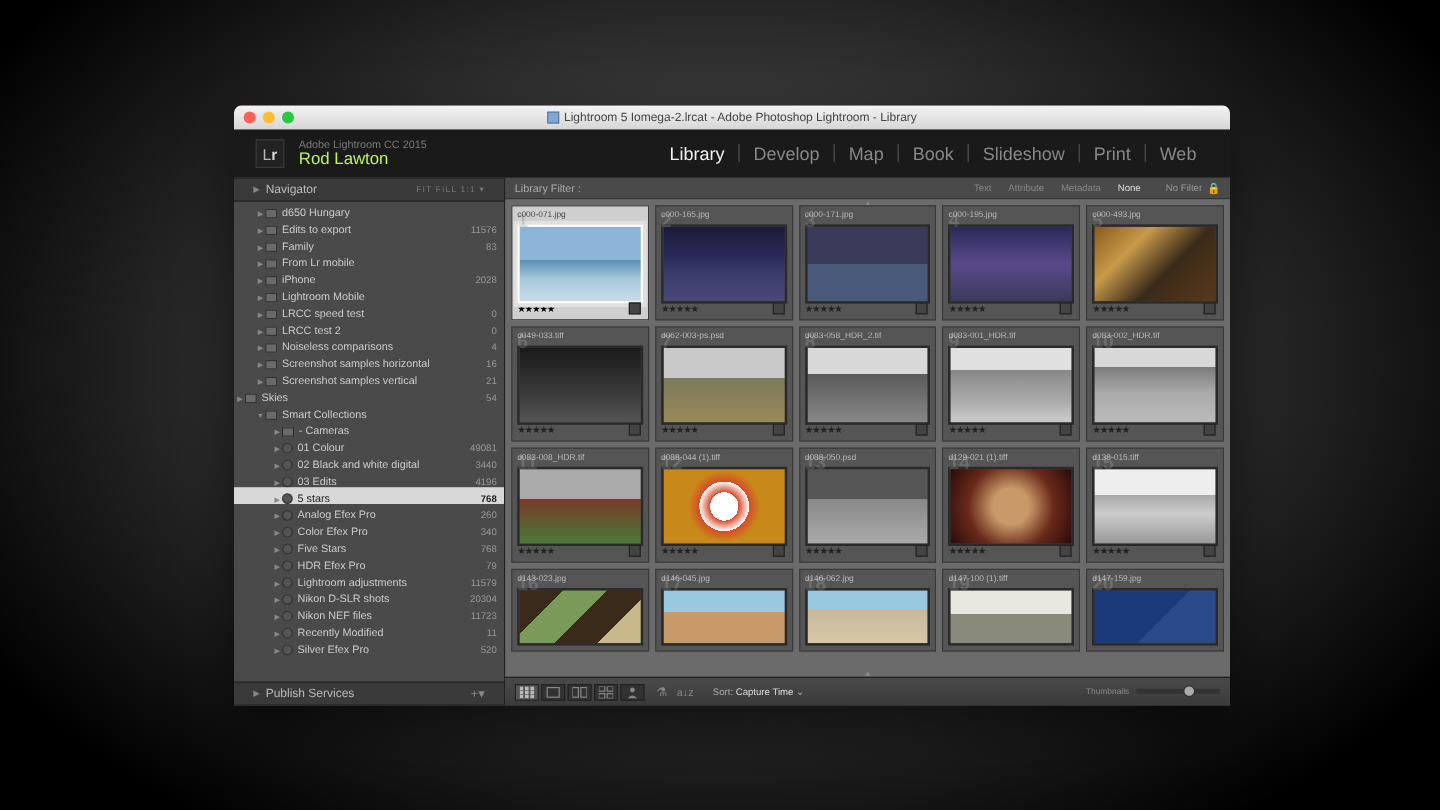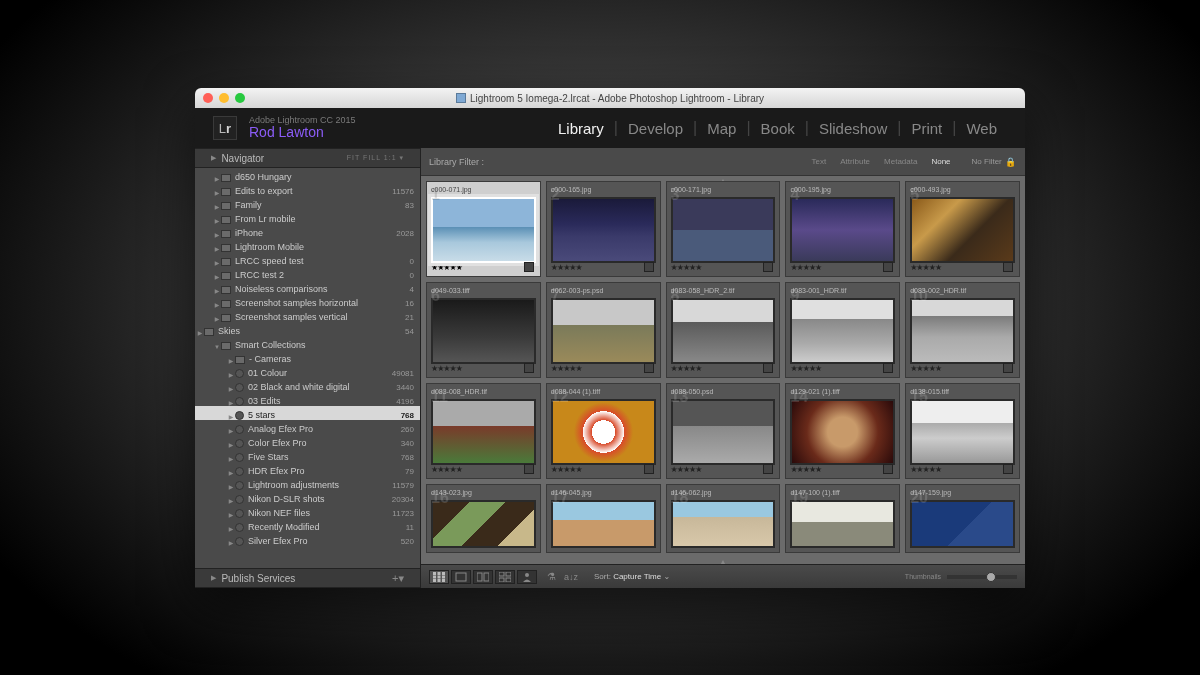--- a/index.html
+++ b/index.html
@@ -23,21 +23,21 @@
   .tl { width:10px; height:10px; border-radius:50%; }
   .tl.r{background:#ff5f56}.tl.y{background:#ffbd2e}.tl.g{background:#27c93f}
   .titlebar-title { margin: 0 auto; display:flex; align-items:center; gap:4px; font-size:10px; color:#444;}
   .doc-ic { width:10px;height:10px;background:#7fa9d4;display:inline-block;border:1px solid #5a7a9a;}
   .app-top {
     height: 40px; background: #1a1a1a; display:flex; align-items:center; padding:0 18px;
   }
   .logo { width:24px;height:24px;background:#222;border:1px solid #3a3a3a;color:#b8b8b8;display:flex;align-items:center;justify-content:center;font-size:13px;font-weight:300;}
   .logo b{color:#d4d4d4;font-weight:600;}
   .identity { margin-left:12px; font-size:9px; color:#7a7a7a;}
-  .identity .user { font-size:14px; color:#8b5cf6; font-weight:300; line-height:1.1;}
+  .identity .user { font-size:14px; color:#bef264; font-weight:300; line-height:1.1;}
   .modules { margin-left:auto; display:flex; align-items:center; gap:0;}
   .mod { color:#888; font-size:15px; padding:0 10px; cursor:pointer; font-weight:300;}
   .mod.active { color:#f0f0f0; font-weight:400;}
   .mod-sep { color:#444; }
   .body { flex:1; display:flex; min-height:0; background:#3a3a3a;}
   .left { width:226px; background:#4a4a4a; display:flex; flex-direction:column; border-right:1px solid #222;}
   .panel-hdr { height:20px; background:#3a3a3a; border-top:1px solid #222;border-bottom:1px solid #222; display:flex; align-items:center; padding:0 16px; font-size:10px; color:#bbb;}
   .panel-hdr .tri { font-size:7px; color:#888; margin-right:5px;}
   .panel-hdr .opts { margin-left:auto; font-size:7px; color:#777; letter-spacing:1px;}
   .panel-hdr .plus { margin-left:auto; color:#888; font-size:11px;}
@@ -46,21 +46,21 @@
   .row.sel { background:#d8d8d8; color:#222;}
   .row.sel .cnt{color:#222;font-weight:bold;}
   .row .arr { font-size:6px; color:#888; width:8px; text-align:center; display:inline-block;}
   .row .ic { width:10px;height:8px;background:#6a6a6a;border:1px solid #333;margin-right:4px;display:inline-block;}
   .row .ic.gear{background:#555;border-radius:50%;width:9px;height:9px;}
   .row .nm { flex:1; white-space:nowrap; overflow:hidden; text-overflow:ellipsis;}
   .row .cnt { color:#999; font-size:8px;}
   .imp-exp { display:flex; gap:6px; padding:6px;}
   .big-btn { flex:1; height:20px; background:linear-gradient(#555,#3a3a3a); border:1px solid #222; border-radius:3px; color:#ddd; font-size:10px; display:flex;align-items:center;justify-content:center;cursor:pointer;}
   .main { flex:1; display:flex; flex-direction:column; min-width:0;}
-  .filter-bar { height:28px; background:#4a4a4a; display:flex; align-items:center; padding:0 8px; font-size:9px; color:#aaa; border-bottom:1px solid #333;}
+  .filter-bar { height:18px; background:#4a4a4a; display:flex; align-items:center; padding:0 8px; font-size:9px; color:#aaa; border-bottom:1px solid #333;}
   .filter-bar .tabs{margin-left:auto;display:flex;gap:0;}
   .ftab{padding:2px 6px;color:#888;border:1px solid transparent;cursor:pointer;font-size:8px;}
   .ftab.on{color:#ddd;}
   .nofilter{margin-left:14px;color:#999;font-size:8px;}
   .lock{color:#c9a864;margin-left:4px;font-size:9px;}
   .grid-area { flex:1; background:#6b6b6b; overflow:auto; padding:5px;}
   .grid { display:grid; grid-template-columns:repeat(5,1fr); gap:5px;}
   .cell { background:#555; border:1px solid #3a3a3a; padding:4px; font-size:7px; color:#bbb; position:relative;}
   .cell.sel{background:#cfcfcf;color:#444;}
   .cell-num{position:absolute;left:4px;top:4px;font-size:16px;color:rgba(255,255,255,.15);font-weight:bold;}

